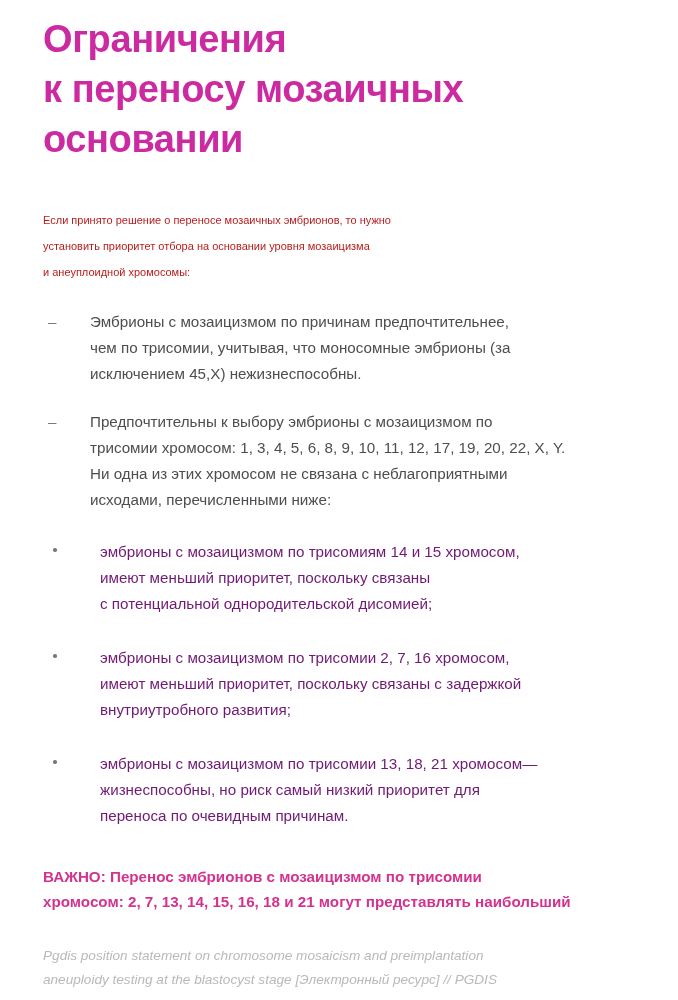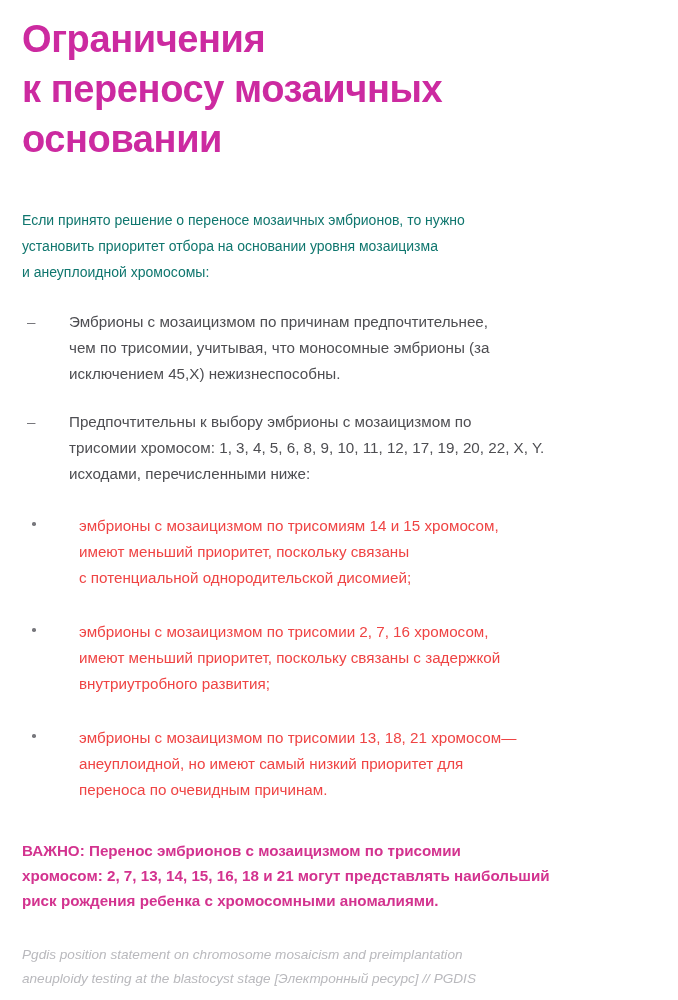--- a/index.html
+++ b/index.html
@@ -15,21 +15,21 @@
     font-family: "Liberation Sans", "DejaVu Sans", sans-serif;
     -webkit-font-smoothing: antialiased;
   }
 
   .page {
     position: relative;
     width: 678px;
     height: 980px;
     background: #ffffff;
     box-sizing: border-box;
-    padding: 0 22px;
+    padding: 0 43px;
   }
 
   
   .doc-title {
     margin: 0;
     padding-top: 14px;
     font-size: 38px;
     line-height: 50px;
     font-weight: 700;
     letter-spacing: -0.4px;
@@ -37,23 +37,23 @@
   }
   .doc-title .tline {
     display: block;
     white-space: nowrap;
   }
 
   
   .intro {
     margin: 0;
     padding-top: 43px;
-    font-size: 14px;
+    font-size: 11px;
     line-height: 26px;
-    color: #0f766e;
+    color: #b91c1c;
     font-weight: 400;
   }
   .intro .pline { display: block; white-space: nowrap; }
 
   
   .dash-list {
     margin: 0;
     padding: 0;
     list-style: none;
   }
@@ -81,21 +81,21 @@
     margin: 0;
     padding: 0;
     list-style: none;
   }
   .dot-list > li {
     position: relative;
     padding-left: 57px;
     margin-top: 28px;
     font-size: 15.2px;
     line-height: 26px;
-    color: #ef4444;
+    color: #701a75;
   }
   .dot-list > li:first-child { margin-top: 26px; }
   .dot-marker {
     position: absolute;
     left: 10px;
     top: 9px;
     width: 3.5px;
     height: 3.5px;
     border-radius: 50%;
     background: #77777c;
@@ -145,49 +145,49 @@
     <li>
       <span class="dash-marker">–</span>
       <span class="pline">Эмбрионы с мозаицизмом по причинам предпочтительнее,</span>
       <span class="pline">чем по трисомии, учитывая, что моносомные эмбрионы (за</span>
       <span class="pline">исключением 45,X) нежизнеспособны.</span>
     </li>
     <li>
       <span class="dash-marker">–</span>
       <span class="pline">Предпочтительны к выбору эмбрионы с мозаицизмом по</span>
       <span class="pline">трисомии хромосом: 1, 3, 4, 5, 6, 8, 9, 10, 11, 12, 17, 19, 20, 22, X, Y.</span>
+      <span class="pline">Ни одна из этих хромосом не связана с неблагоприятными</span>
       <span class="pline">исходами, перечисленными ниже:</span>
     </li>
   </ul>
 
   <ul class="dot-list">
     <li>
       <span class="dot-marker"></span>
       <span class="pline">эмбрионы с мозаицизмом по трисомиям 14 и 15 хромосом,</span>
       <span class="pline">имеют меньший приоритет, поскольку связаны</span>
       <span class="pline">с потенциальной однородительской дисомией;</span>
     </li>
     <li>
       <span class="dot-marker"></span>
       <span class="pline">эмбрионы с мозаицизмом по трисомии 2, 7, 16 хромосом,</span>
       <span class="pline">имеют меньший приоритет, поскольку связаны с задержкой</span>
       <span class="pline">внутриутробного развития;</span>
     </li>
     <li>
       <span class="dot-marker"></span>
       <span class="pline">эмбрионы с мозаицизмом по трисомии 13, 18, 21 хромосом—</span>
-      <span class="pline">анеуплоидной, но имеют самый низкий приоритет для</span>
+      <span class="pline">жизнеспособны, но риск самый низкий приоритет для</span>
       <span class="pline">переноса по очевидным причинам.</span>
     </li>
   </ul>
 
   <p class="important">
     <span class="pline">ВАЖНО: Перенос эмбрионов с мозаицизмом по трисомии</span>
     <span class="pline">хромосом: 2, 7, 13, 14, 15, 16, 18 и 21 могут представлять наибольший</span>
-    <span class="pline">риск рождения ребенка с  хромосомными аномалиями.</span>
   </p>
 
   <p class="citation">
     <span class="pline">Pgdis position statement on chromosome mosaicism and preimplantation</span>
     <span class="pline">aneuploidy testing at the blastocyst stage [Электронный ресурс] // PGDIS</span>
 
   </p>
 
 </div>
 

